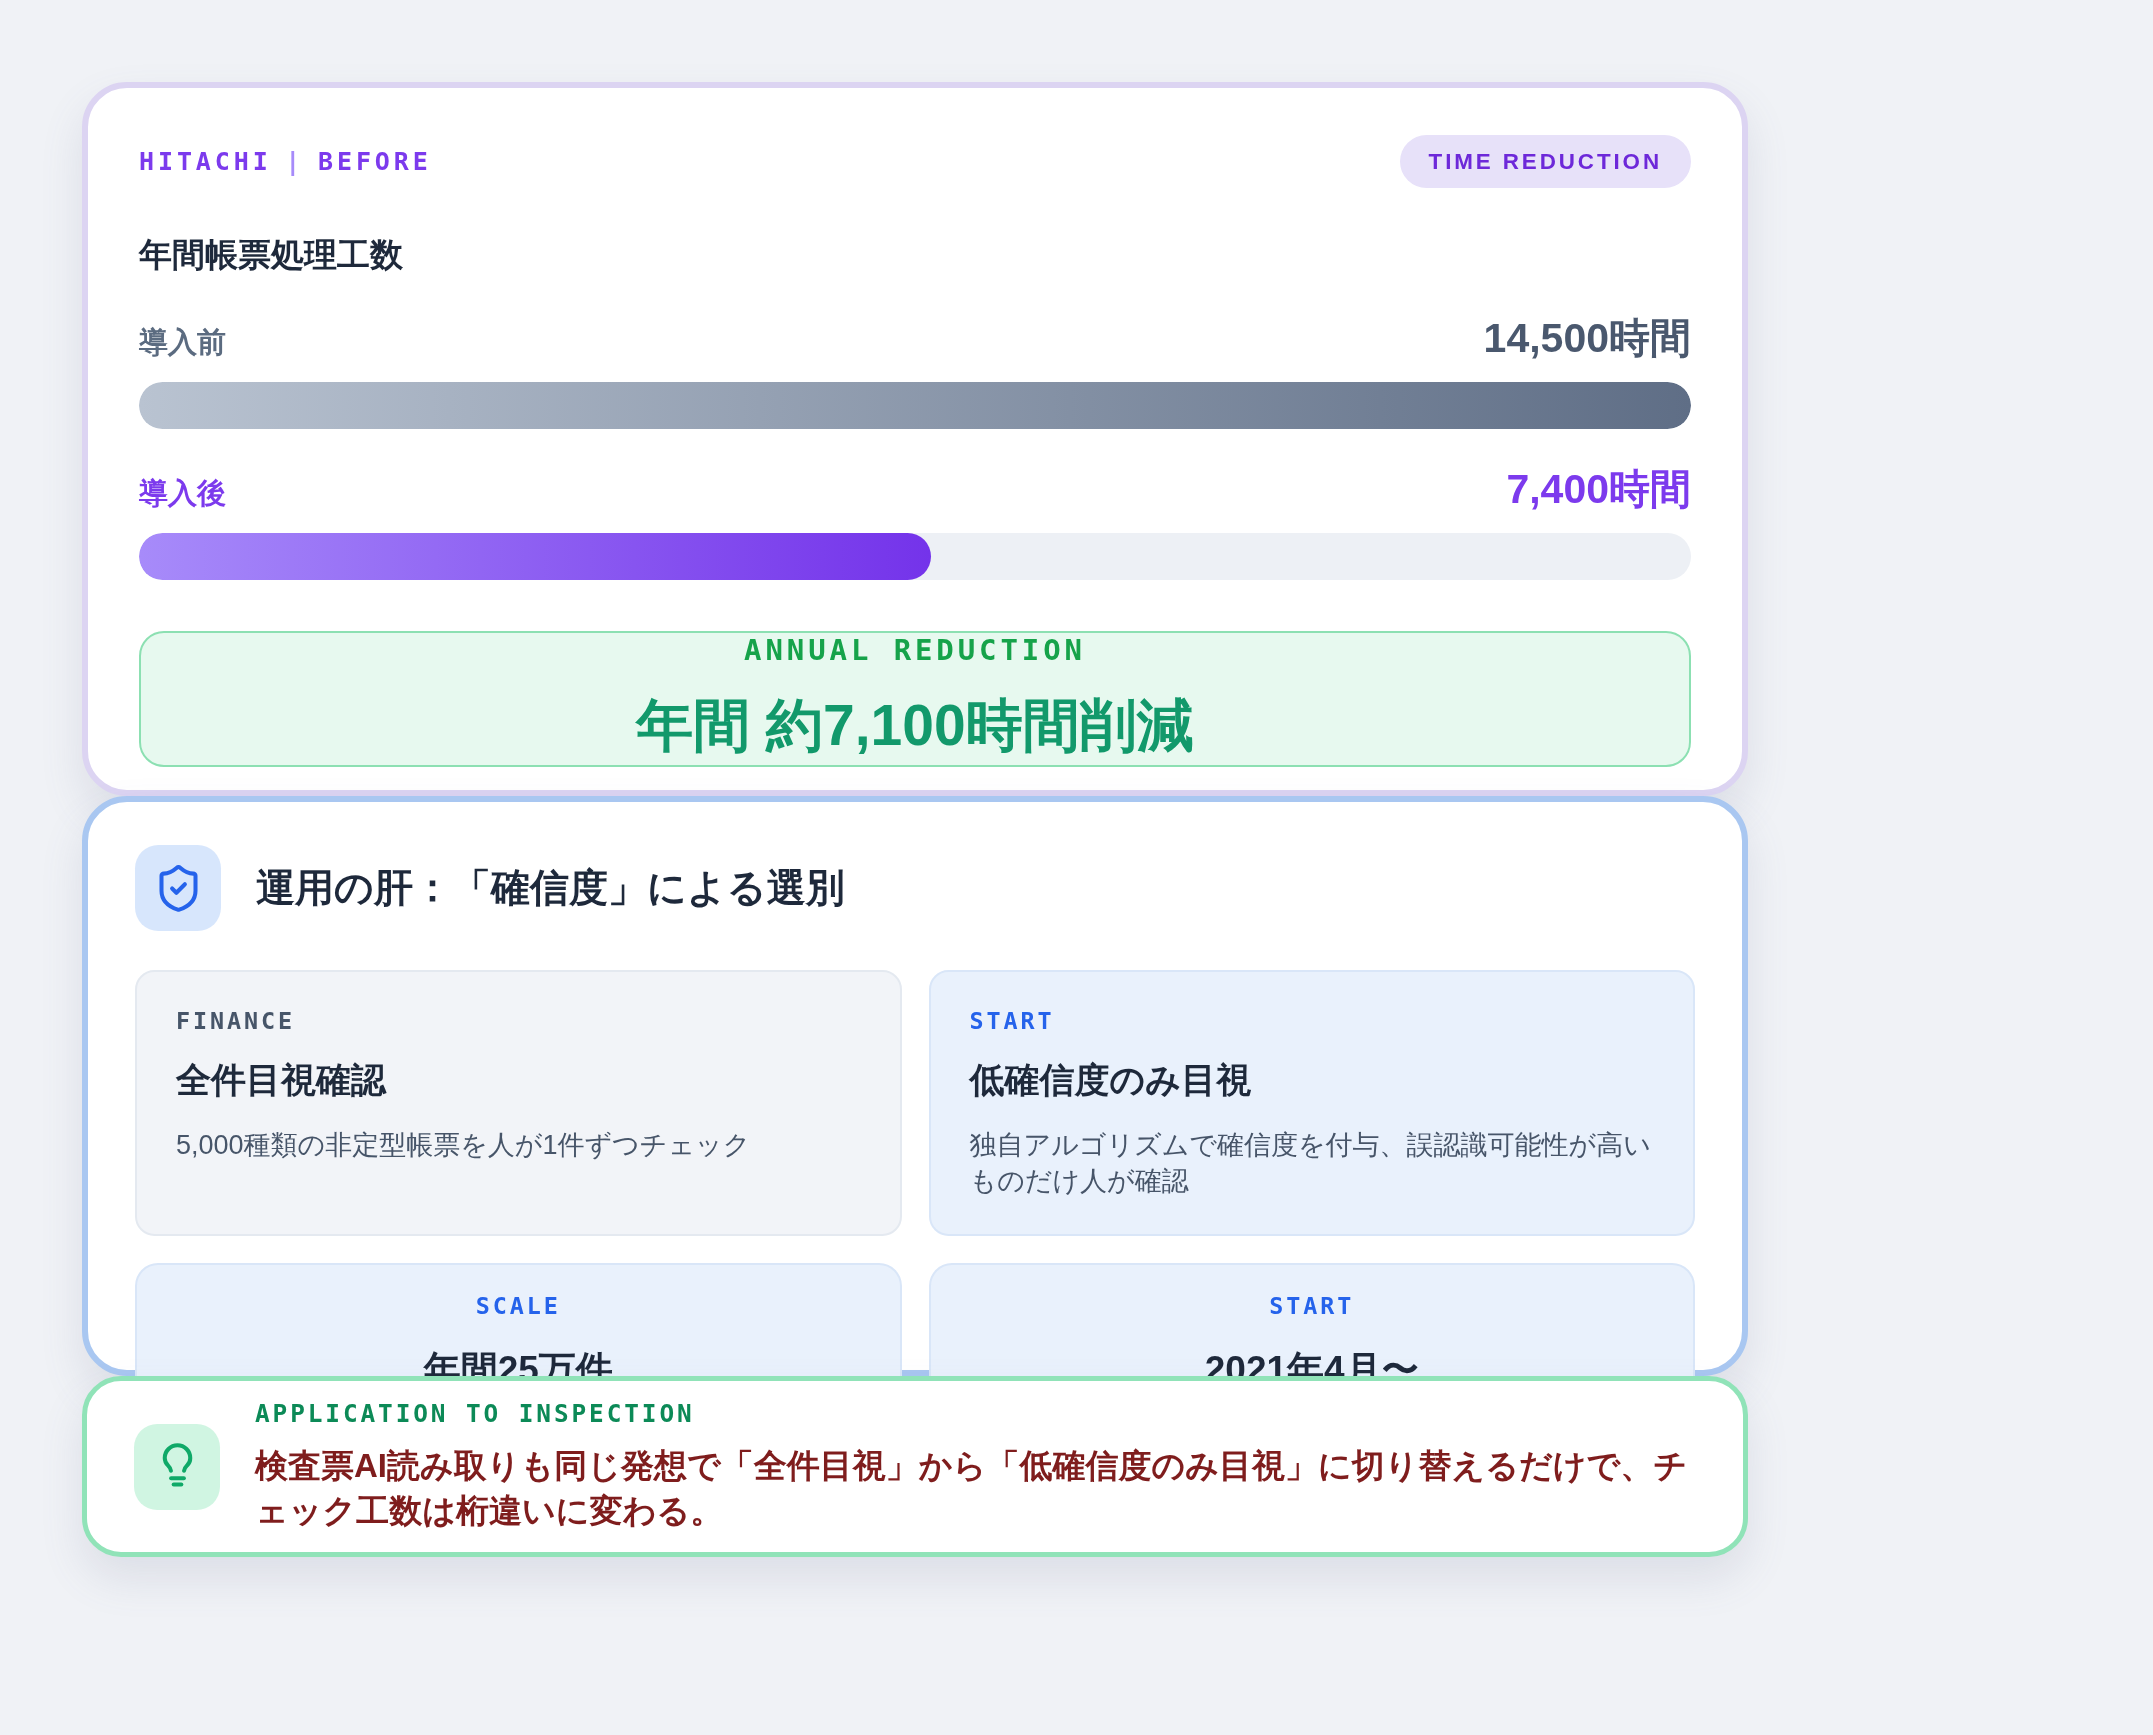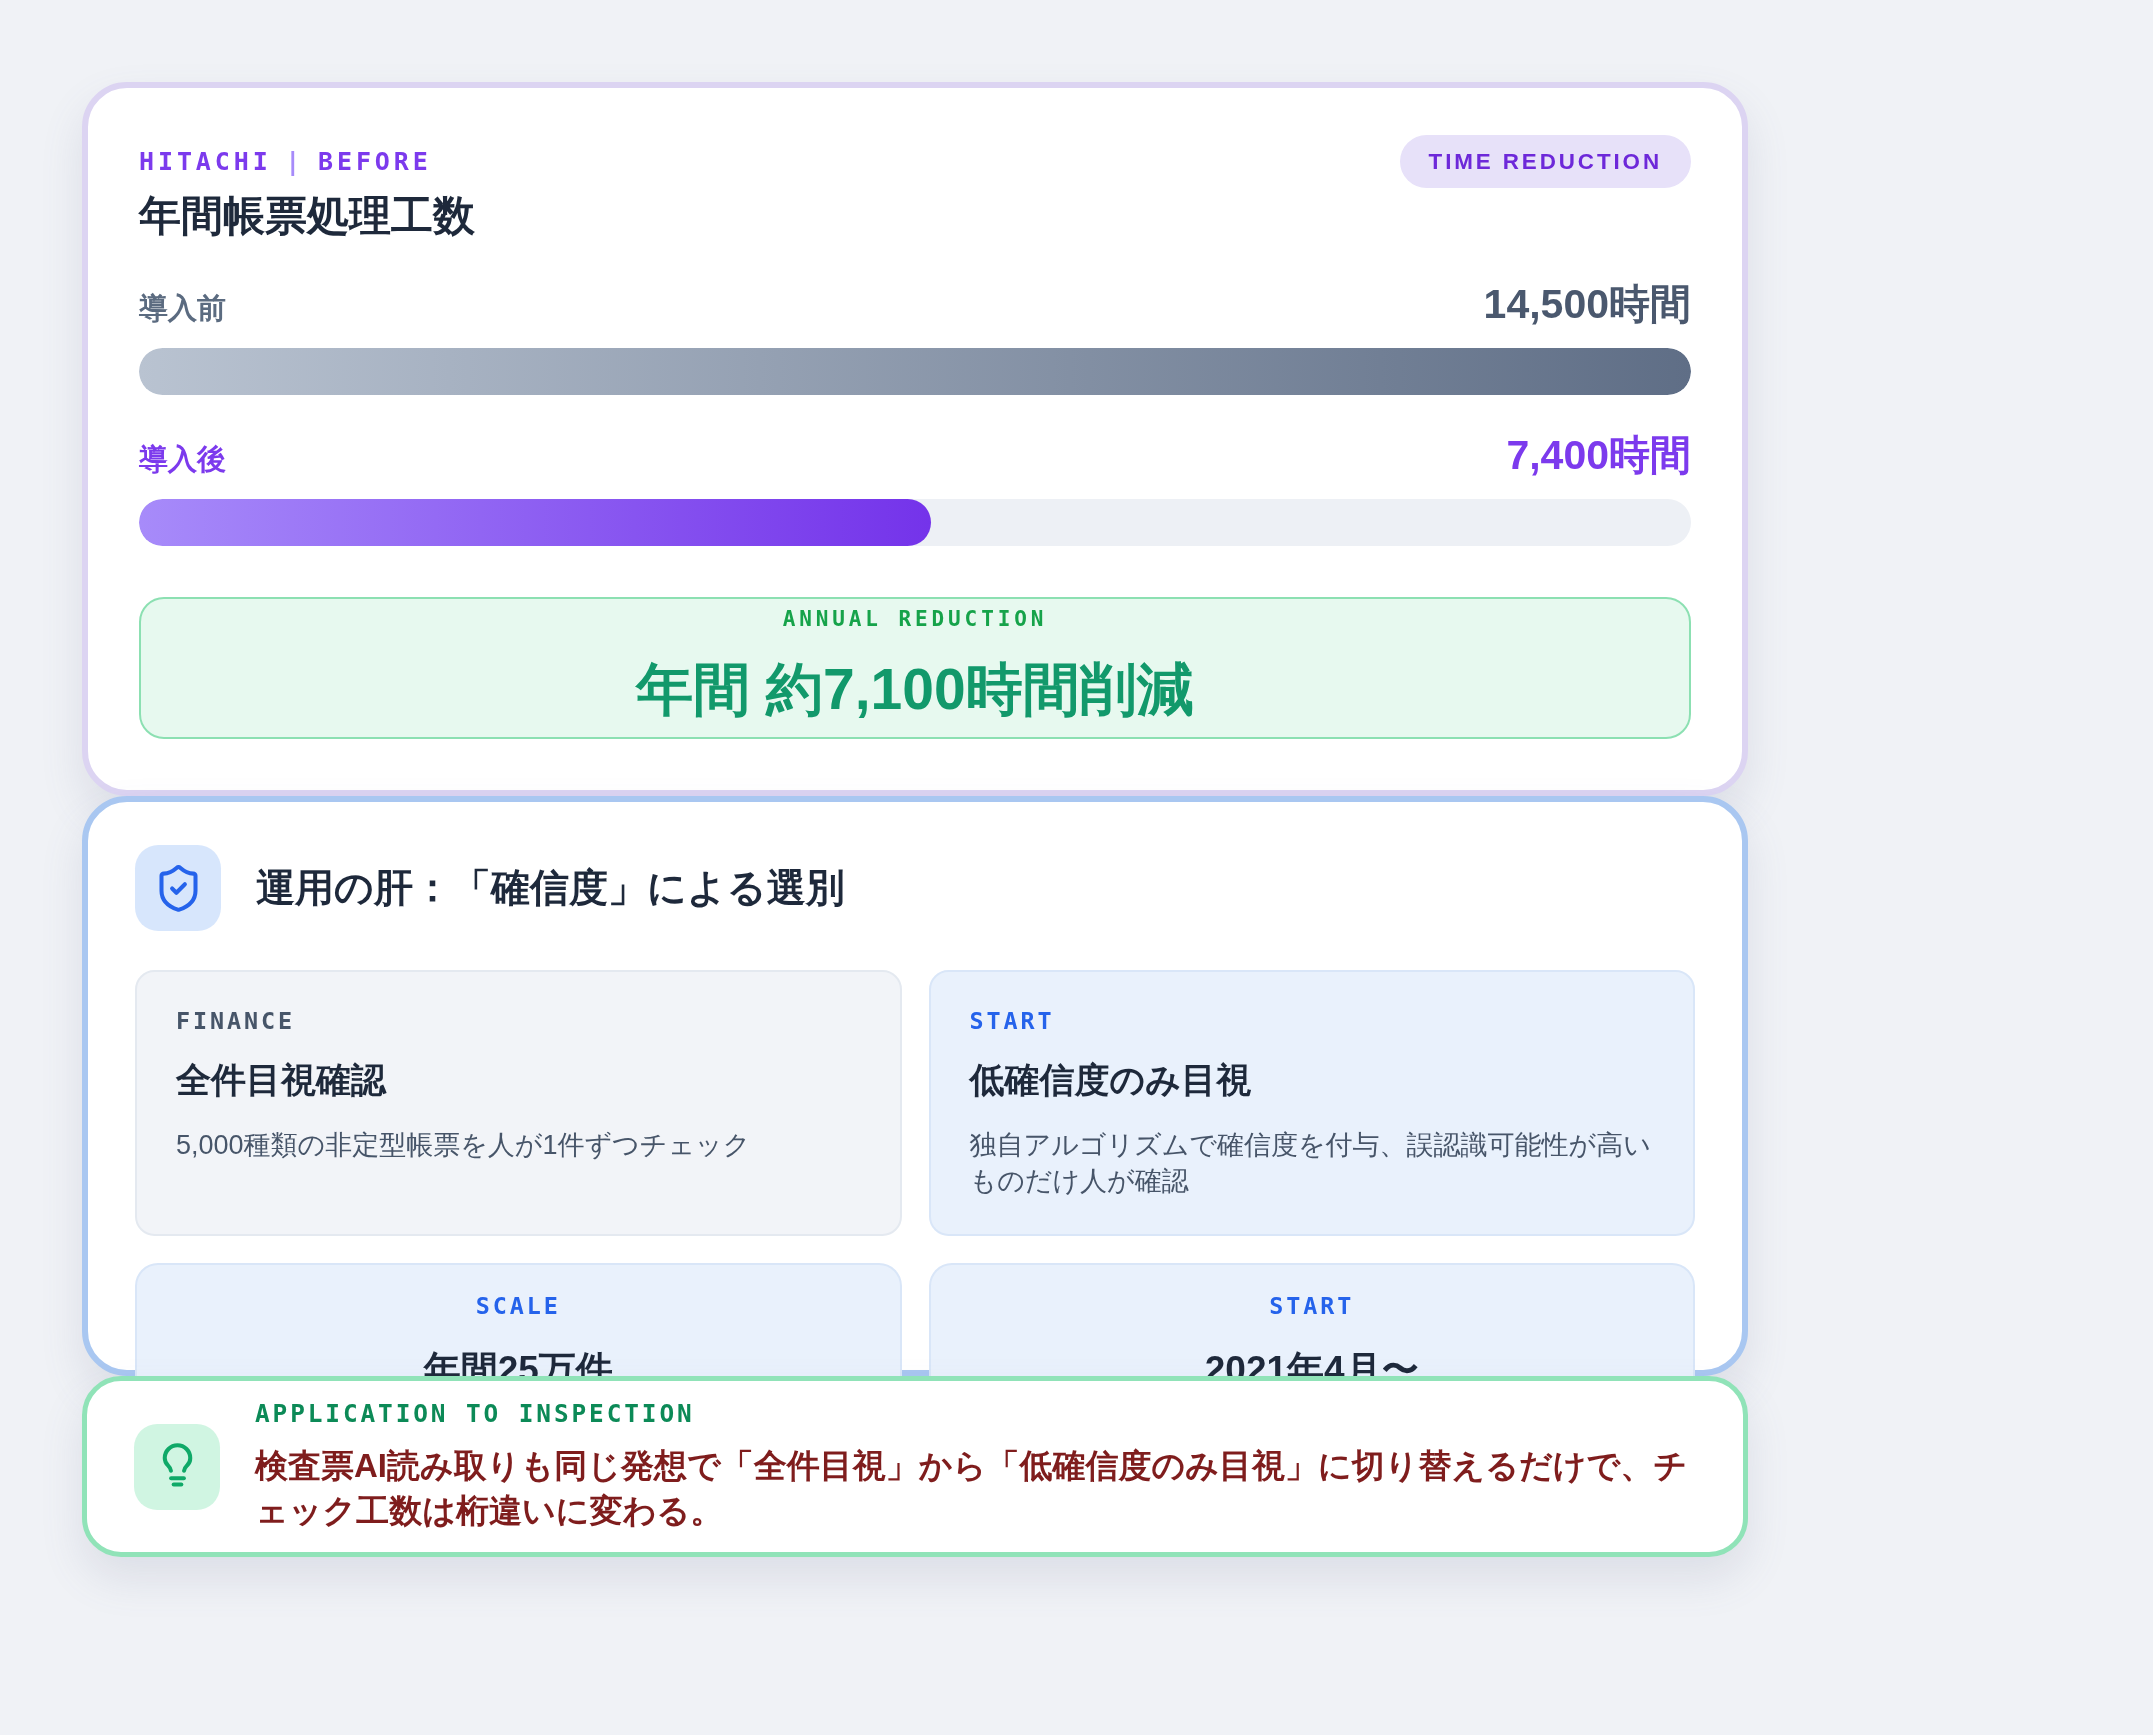--- a/index.html
+++ b/index.html
@@ -31,21 +31,21 @@
     font-family:"DejaVu Sans Mono","Liberation Mono",monospace;
     font-weight:bold; font-size:25px; letter-spacing:3.9px; color:#7c3aed;
     display:flex; gap:13.7px;
   }
   .brand-divider { color:#a78bfa; }
   .badge {
     background:#e7e1f9; color:#6d28d9;
     font-weight:bold; font-size:22.4px; letter-spacing:2.9px;
     padding:13.7px 29px; border-radius:974px;
   }
-  .chart-title { font-size:42px; font-weight:bold; color:#1e293b; }
+  .chart-title { font-size:33px; font-weight:bold; color:#1e293b; margin-top:45px; }
   .bar-row { margin-top:33px; }
   .bar-row-top { display:flex; align-items:baseline; justify-content:space-between; margin-bottom:15.6px; }
   .bar-label { font-size:29px; font-weight:bold; }
   .bar-value { font-size:41px; font-weight:bold; }
   .row-before .bar-label { color:#5b6b80; }
   .row-before .bar-value { color:#4a586e; }
   .row-after .bar-label { color:#7c3aed; }
   .row-after .bar-value { color:#7c3aed; }
   .bar-track {
     width:100%; height:47px; border-radius:23.4px; background:#edf0f5; overflow:hidden;
@@ -56,21 +56,21 @@
   .reduction-panel {
     margin-top:51px;
     background:#e7f9ef;
     border:2.9px solid #8ce0b2;
     border-radius:25px;
     flex:1;
     display:flex; flex-direction:column; align-items:center; justify-content:center; gap:21.5px;
   }
   .reduction-tag {
     font-family:"DejaVu Sans Mono","Liberation Mono",monospace;
-    font-weight:bold; font-size:21px; letter-spacing:3.9px; color:#16a34a;
+    font-weight:bold; font-size:29px; letter-spacing:3.9px; color:#16a34a;
   }
   .reduction-main { font-size:57px; font-weight:bold; color:#12996b; }
   
   .card-op {
     border:6.8px solid #a9c7f1;
     padding:43px 47px 47px 47px;
     height:580px;
     display:flex; flex-direction:column;
   }
   .op-header { display:flex; align-items:center; gap:35px; }

